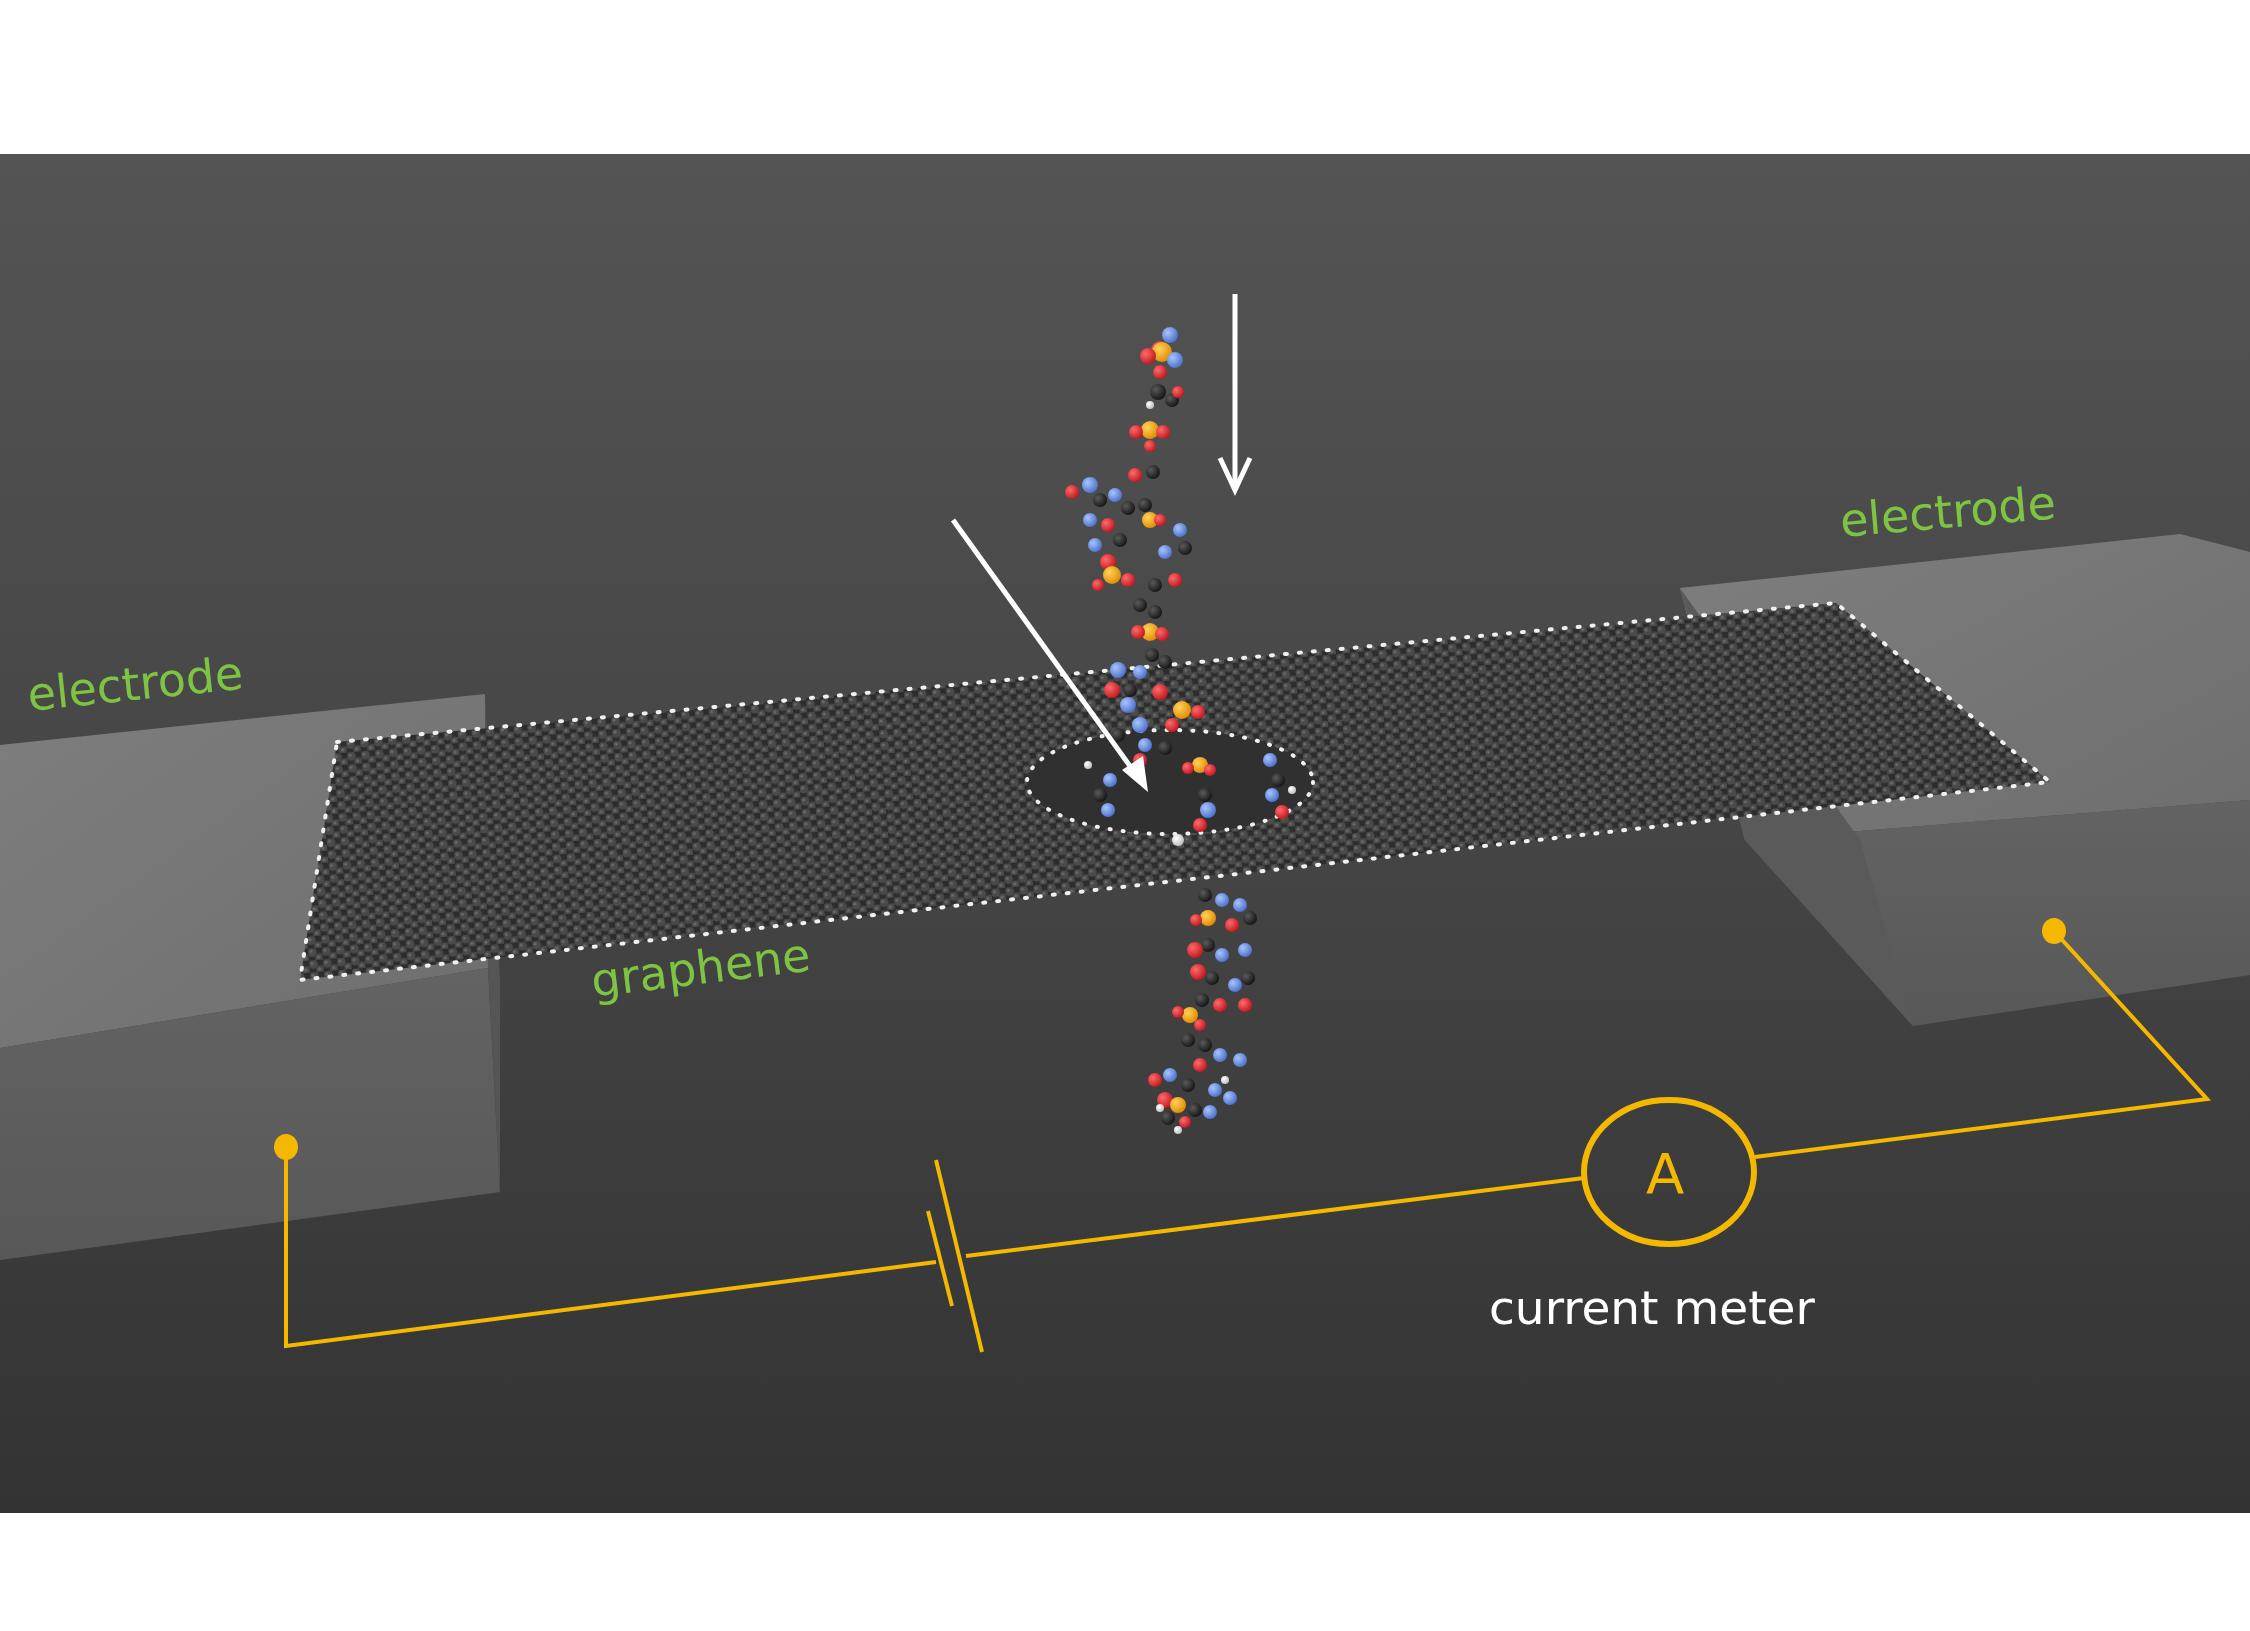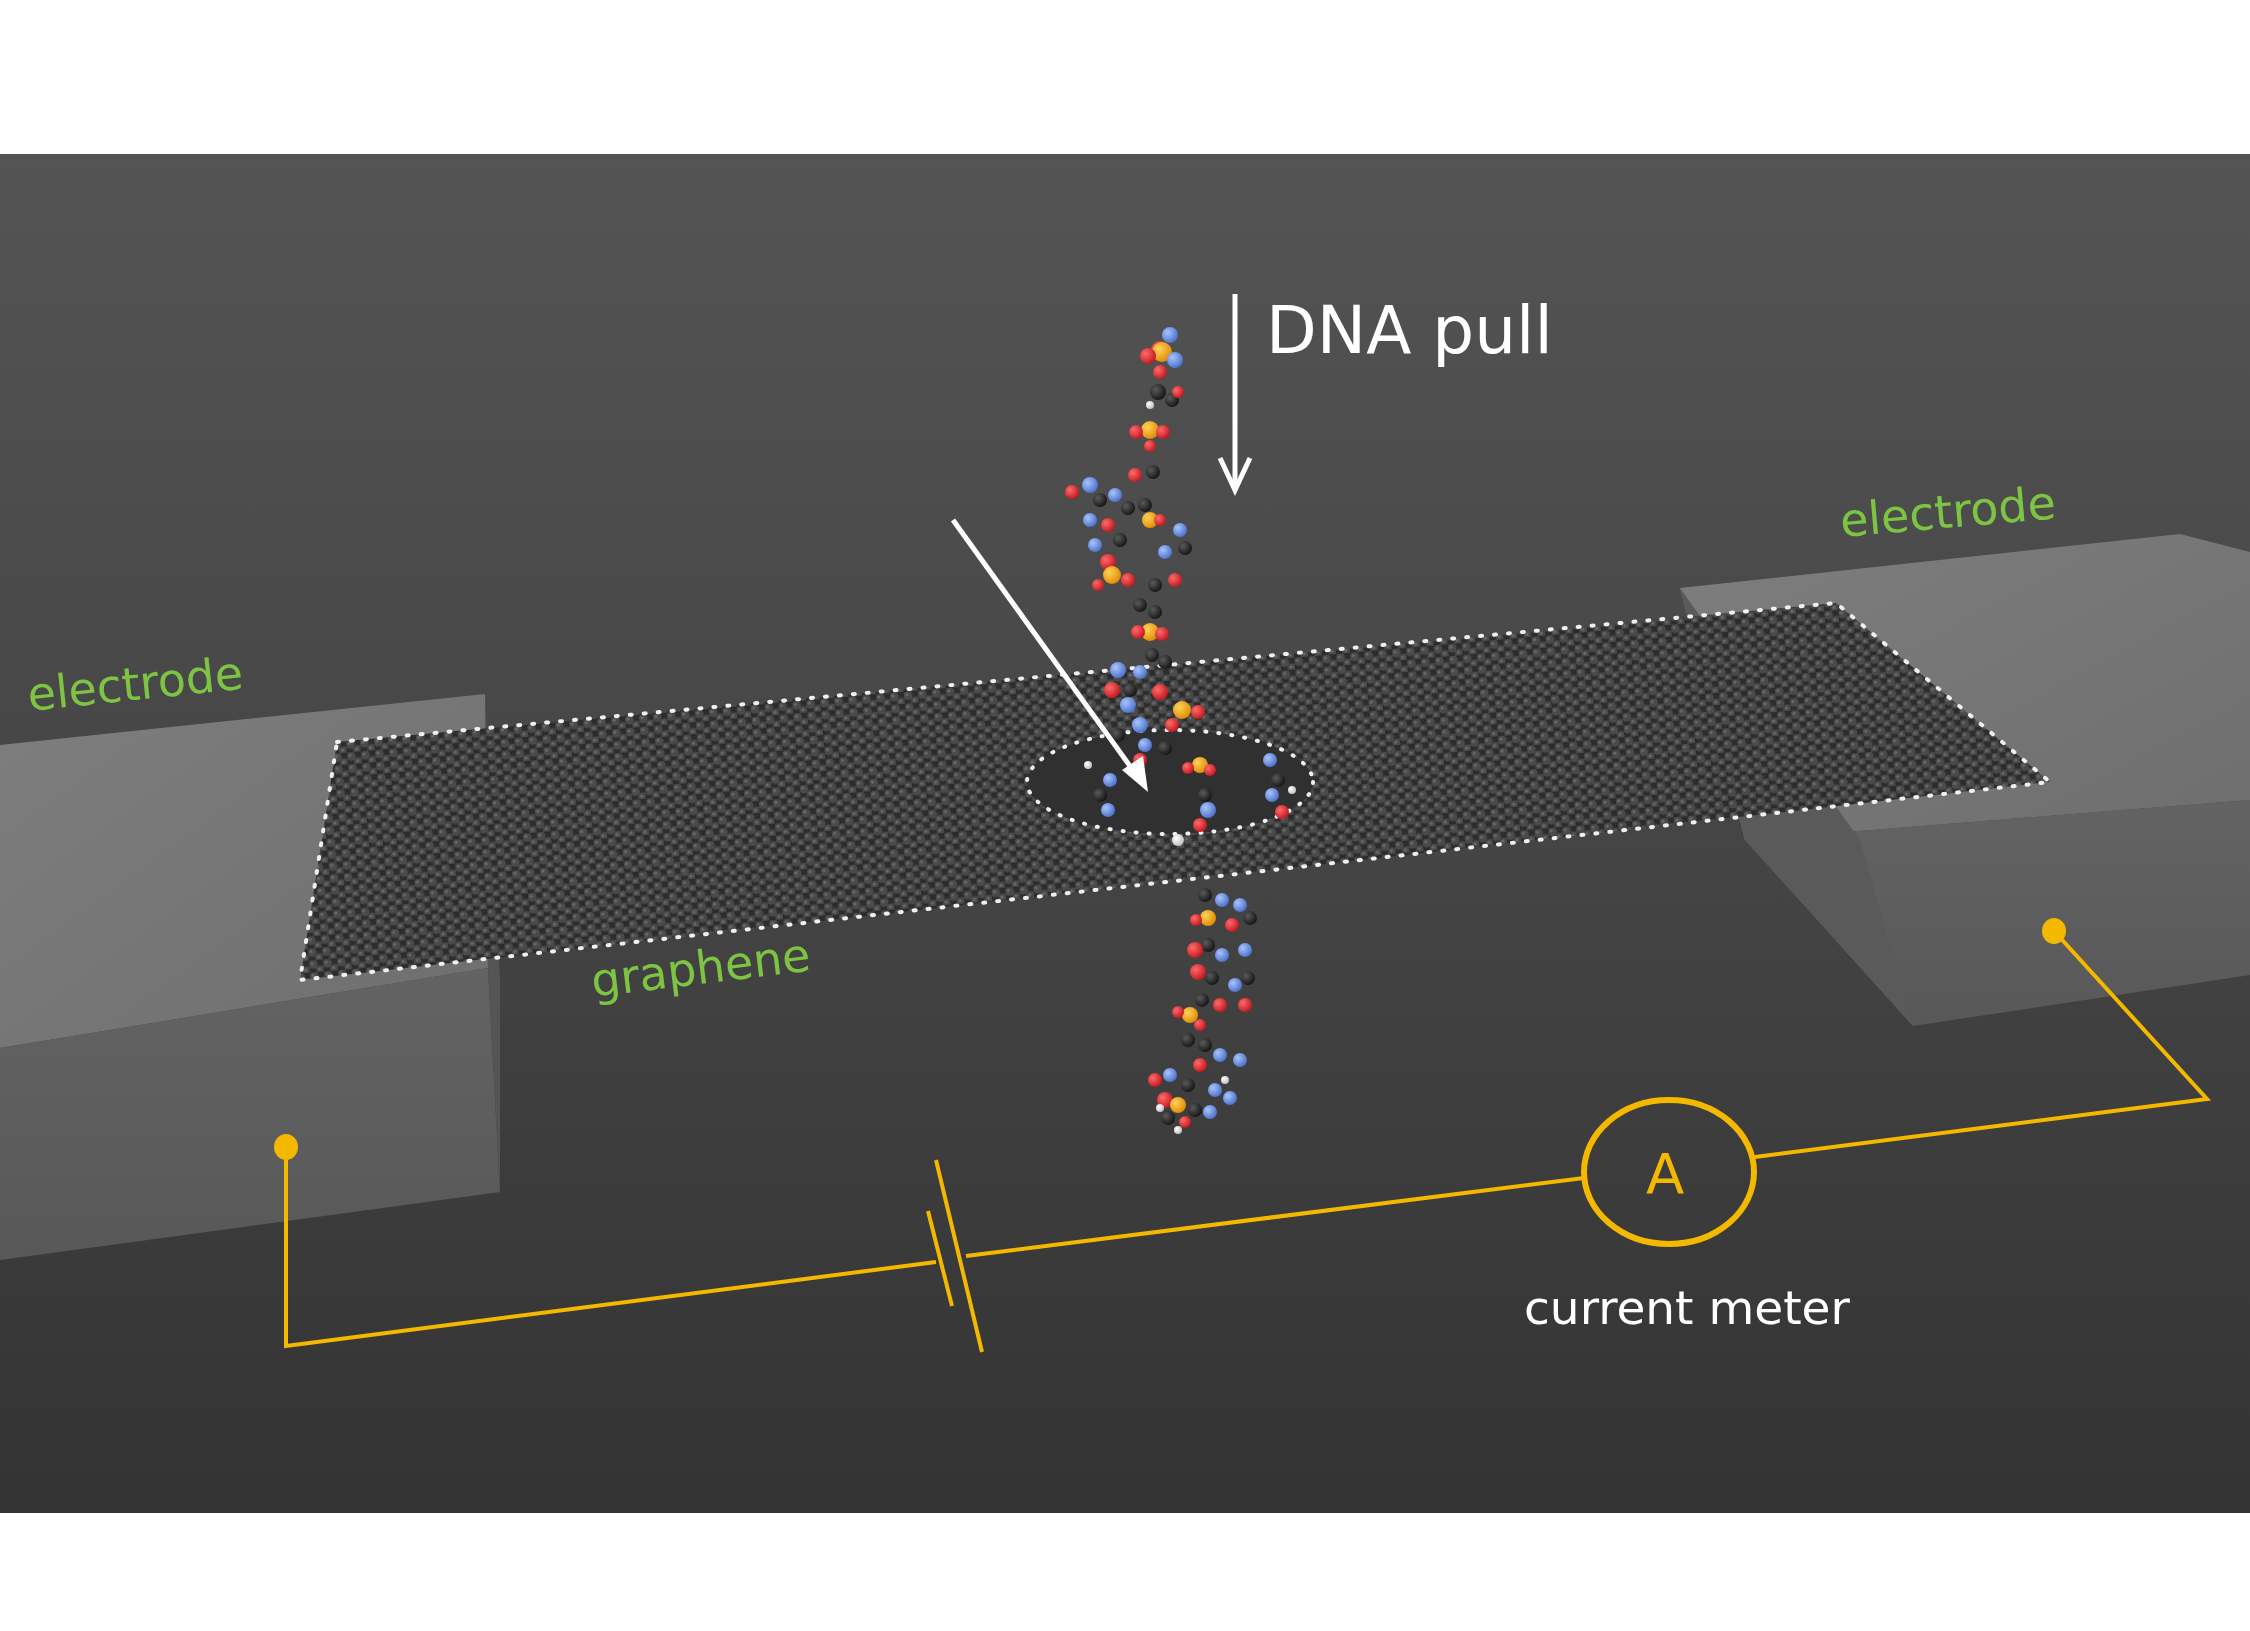--- a/index.html
+++ b/index.html
@@ -221,25 +221,24 @@
       <line x1="928" y1="1211" x2="952" y2="1306"></line>
       <line x1="936" y1="1160" x2="982" y2="1352"></line>
       <line x1="966" y1="1256" x2="1584" y2="1178"></line>
       <ellipse cx="1669" cy="1172" rx="85" ry="72" stroke-width="6"></ellipse>
       <polyline points="1755,1157 2207,1099 2054,931"></polyline>
       <ellipse cx="2054" cy="931" rx="12" ry="13" fill="#f5b800" stroke="none"></ellipse>
     </g>
   </svg>
 
   
-  <div class="lbl white" style="left:1266px;top:298px;font-size:66px;">DNA pull</div>
 
 
   <div class="lbl green" style="left:30px;top:672px;font-size:46px;transform:rotate(-6deg);transform-origin:left bottom;">electrode</div>
 
   <div class="lbl green" style="left:1842px;top:498px;font-size:46px;transform:rotate(-5deg);transform-origin:left bottom;">electrode</div>
 
   <div class="lbl green" style="left:594px;top:958px;font-size:46px;transform:rotate(-7deg);transform-origin:left bottom;">graphene</div>
 
   <div class="lbl yellow" style="left:1646px;top:1146px;font-size:56px;">A</div>
 
-  <div class="lbl white" style="left:1524px;top:1284px;font-size:47px;">current meter</div>
+  <div class="lbl white" style="left:1489px;top:1284px;font-size:47px;">current meter</div>
 </div>
 
 </body></html>

